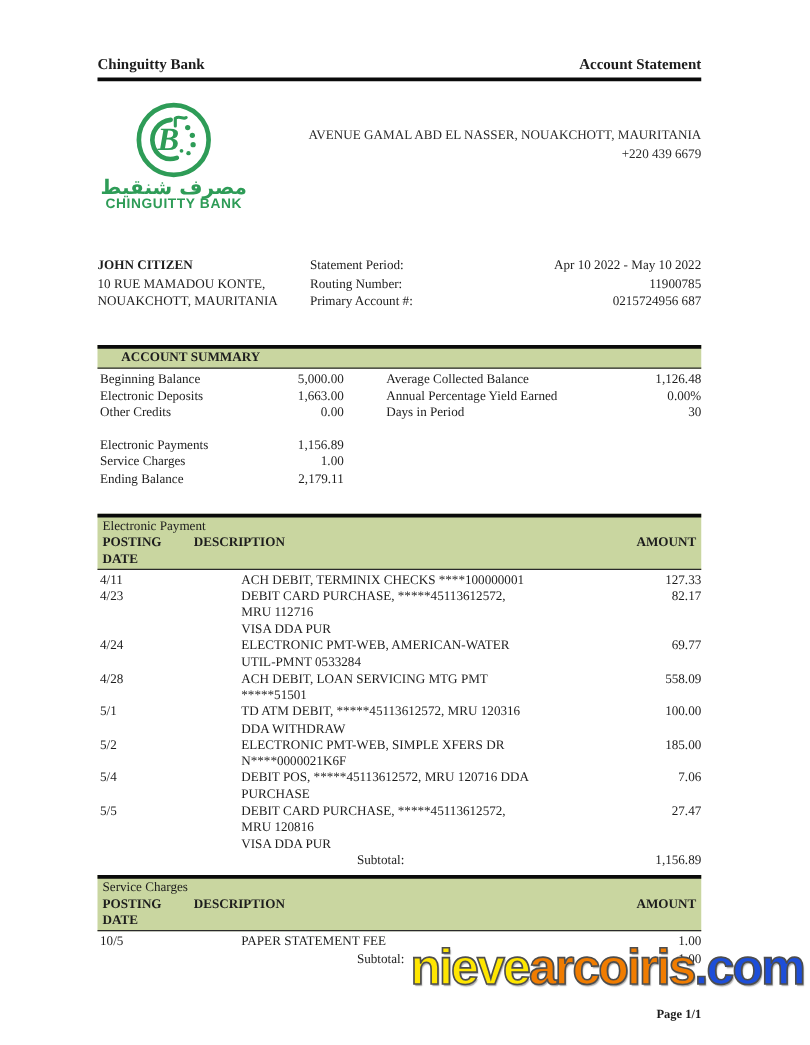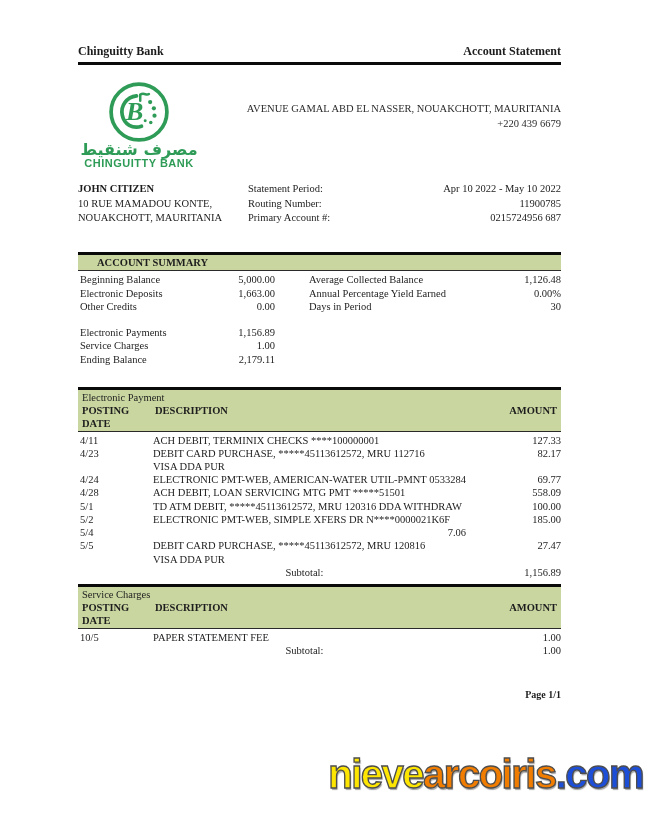--- a/index.html
+++ b/index.html
@@ -13,21 +13,21 @@
 
   
   .bank-row{display:flex;justify-content:space-between;margin-top:16px;}
   .logo-block{width:122px;text-align:center;}
   .logo-svg{display:block;margin:0 auto;}
   .logo-arabic{font-family:"DejaVu Sans", sans-serif;font-size:16px;font-weight:bold;color:#2e9c57;line-height:14px;}
   .logo-name{font-family:"Liberation Sans", sans-serif;font-size:11px;font-weight:bold;color:#2e9c57;letter-spacing:0.5px;line-height:13px;}
   .address-block{text-align:right;font-size:10.5px;line-height:15px;margin-top:20px;color:#2b2b2b;}
 
   
-  .meta-row{display:grid;grid-template-columns:170px 148px 1fr;margin-top:12px;
+  .meta-row{display:grid;grid-template-columns:170px 148px 1fr;margin-top:36px;
             font-size:10.5px;line-height:14.7px;}
   .meta-col-right{text-align:right;}
   .cust-name{font-weight:bold;}
 
   
   .bar{border-top:3px solid #0a0a0a;border-bottom:1px solid #2a2a2a;background:#c9d6a0;
        padding:1px 4px;font-size:10.5px;}
   .bar-title-bold{font-weight:bold;line-height:13px;padding-left:19px;}
   .bar-title{line-height:13px;}
   .bar-cols{display:grid;grid-template-columns:73px 1fr 95px;font-weight:bold;line-height:13px;}
@@ -37,21 +37,21 @@
   .summary{margin-top:26px;}
   .sumgrid{padding:2px 0 0 2px;font-size:10.5px;}
   .sumrow{display:grid;grid-template-columns:135px 60px 34px 1fr 100px;line-height:13.6px;}
   .num{text-align:right;}
   .sum-spacer{height:12px;}
 
   
   .section{margin-top:20px;}
   .section.tight{margin-top:5px;}
   .t-rows{padding:2px 0 0 2px;font-size:10.5px;}
-  .t-row{display:grid;grid-template-columns:73px 1fr 95px;line-height:13.2px;}
+  .t-row{display:grid;grid-template-columns:73px 1fr 95px;line-height:13.2px;gap:40px;}
   .t-amt{text-align:right;}
   .subtotal-label{text-align:center;padding-right:10px;}
 
   
   .page-num{margin-top:32px;text-align:right;font-weight:bold;font-size:10px;}
 
   
   .watermark{position:absolute;top:752px;right:5px;font-family:"Liberation Sans", sans-serif;
              font-weight:bold;font-size:40px;letter-spacing:-1.5px;white-space:nowrap;
              -webkit-text-stroke:1.3px #4d4d4d;text-shadow:1px 2px 1px rgba(90,90,90,0.55);}
@@ -188,20 +188,21 @@
           <span>TD ATM DEBIT, *****45113612572, MRU 120316 DDA WITHDRAW</span>
           <span class="t-amt">100.00</span>
         </div>
         <div class="t-row">
           <span>5/2</span>
           <span>ELECTRONIC PMT-WEB, SIMPLE XFERS DR N****0000021K6F</span>
           <span class="t-amt">185.00</span>
         </div>
         <div class="t-row">
           <span>5/4</span>
+          <span>DEBIT POS, *****45113612572, MRU 120716 DDA PURCHASE</span>
           <span class="t-amt">7.06</span>
         </div>
         <div class="t-row">
           <span>5/5</span>
           <span>
             <div>DEBIT CARD PURCHASE, *****45113612572, MRU 120816</div>
             <div>VISA DDA PUR</div>
           </span>
           <span class="t-amt">27.47</span>
         </div>

